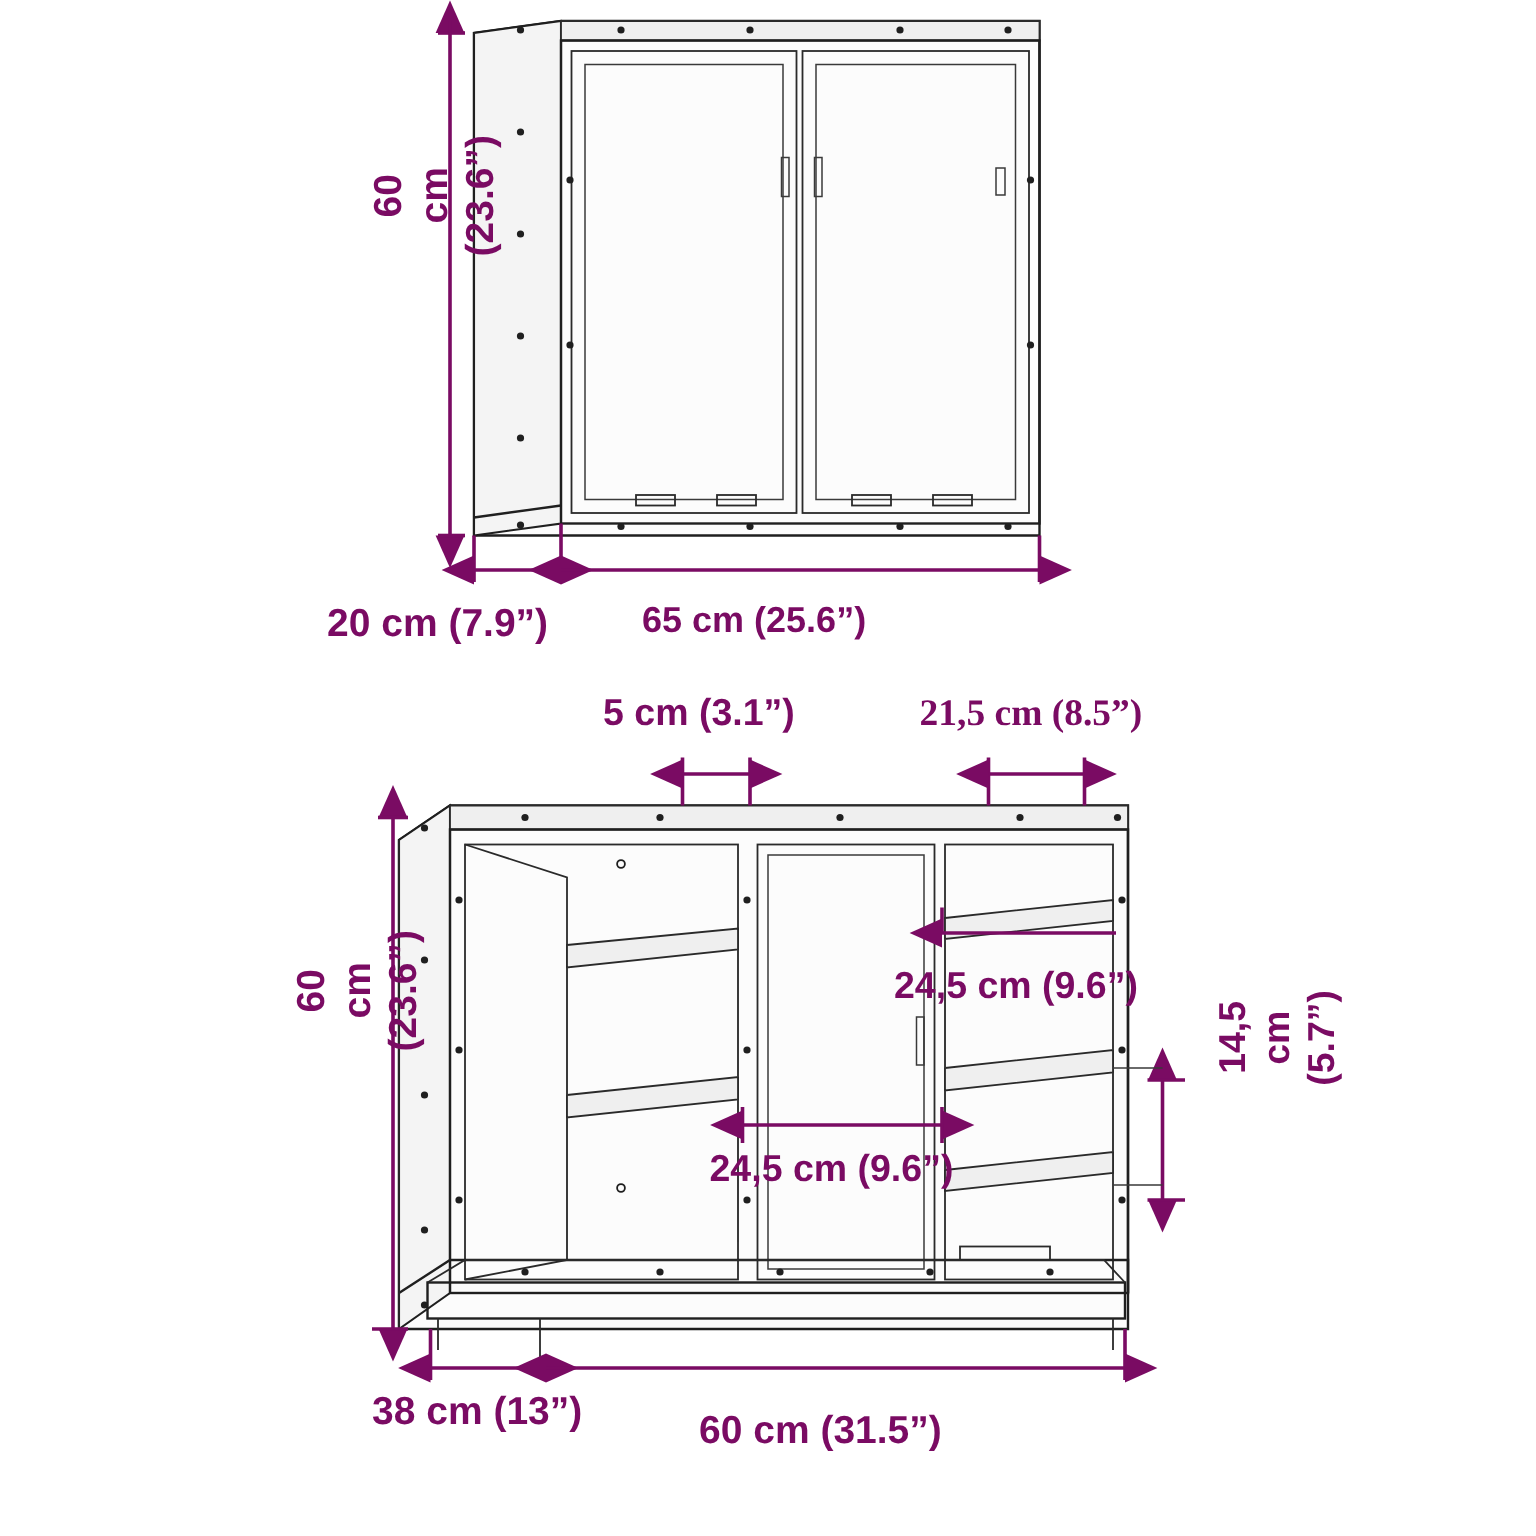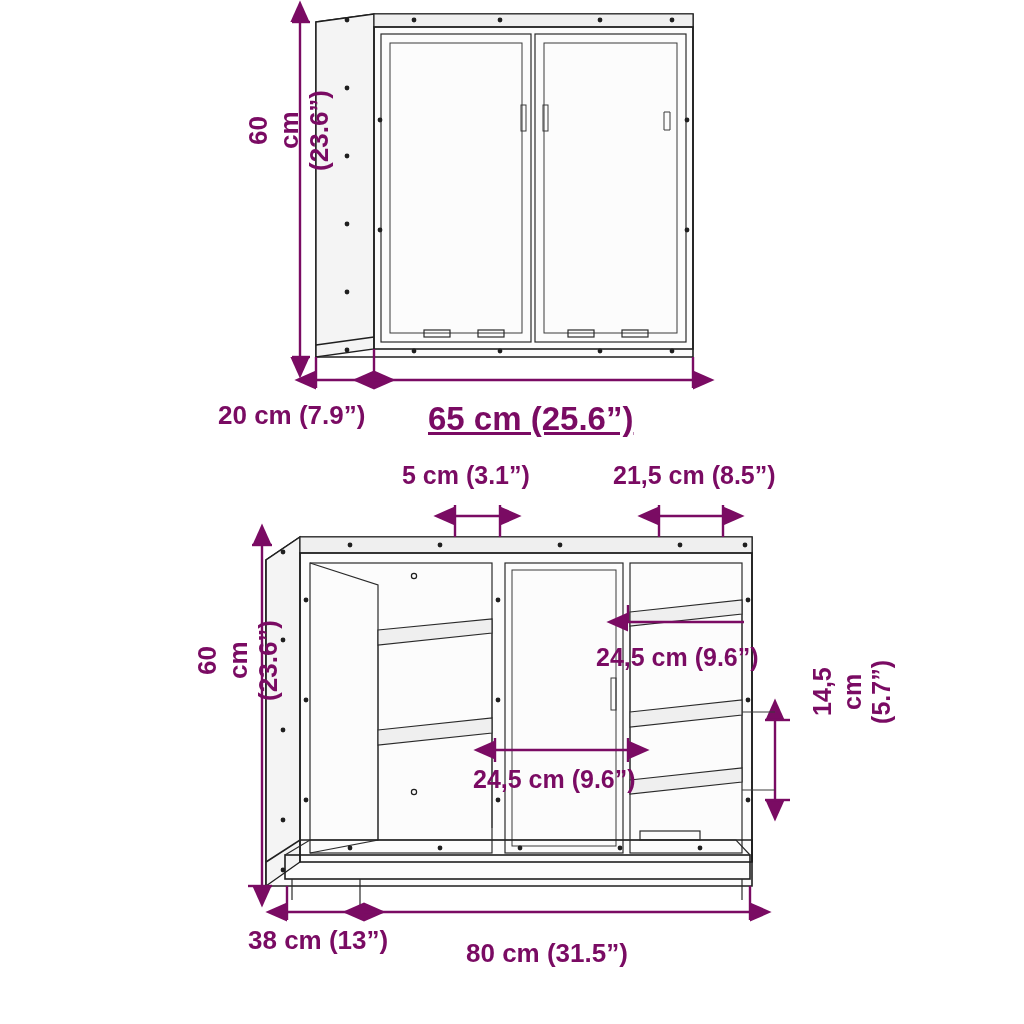--- a/index.html
+++ b/index.html
@@ -28,23 +28,23 @@
     white-space: pre;
     line-height: 1.18;
   }
   .vertical {
     writing-mode: vertical-rl;
     transform: rotate(180deg);
     text-align: center;
   }
   .lbl-cab-h { left: 243px; top: 90px; font-size: 26px; }
   .lbl-cab-d { left: 218px; top: 400px; font-size: 26px; }
-  .lbl-cab-w { left: 428px; top: 400px; font-size: 33px; text-decoration: underline; }
+  .lbl-cab-w { left: 428px; top: 400px; font-size: 24px; }
   .lbl-gap8  { left: 402px; top: 461px; font-size: 25px; }
-  .lbl-gap215{ left: 613px; top: 461px; font-size: 25px; }
+  .lbl-gap215{ left: 613px; top: 461px; font-size: 25px; font-family: Liberation Serif, serif; }
   .lbl-van-h { left: 192px; top: 620px; font-size: 26px; }
   .lbl-van-d { left: 248px; top: 925px; font-size: 26px; }
   .lbl-van-w { left: 466px; top: 938px; font-size: 26px; }
   .lbl-245a  { left: 596px; top: 643px; font-size: 25px; }
   .lbl-245b  { left: 473px; top: 765px; font-size: 25px; }
   .lbl-145   { left: 808px; top: 660px; font-size: 25px; }
 </style>
 </head>
 <body>
 
@@ -248,19 +248,19 @@
 <div class="dim-label lbl-cab-d">20 cm (7.9”)</div>
 <div class="dim-label lbl-cab-w">65 cm (25.6”)</div>
 
 <div class="dim-label lbl-gap8">5 cm (3.1”)</div>
 <div class="dim-label lbl-gap215">21,5 cm (8.5”)</div>
 
 <div class="dim-label vertical lbl-van-h">60
 cm
 (23.6”)</div>
 <div class="dim-label lbl-van-d">38 cm (13”)</div>
-<div class="dim-label lbl-van-w">80 cm (31.5”)</div>
+<div class="dim-label lbl-van-w">60 cm (31.5”)</div>
 
 <div class="dim-label lbl-245a">24,5 cm (9.6”)</div>
 <div class="dim-label lbl-245b">24,5 cm (9.6”)</div>
 <div class="dim-label vertical lbl-145">14,5
 cm
 (5.7”)</div>
 
 </body></html>

